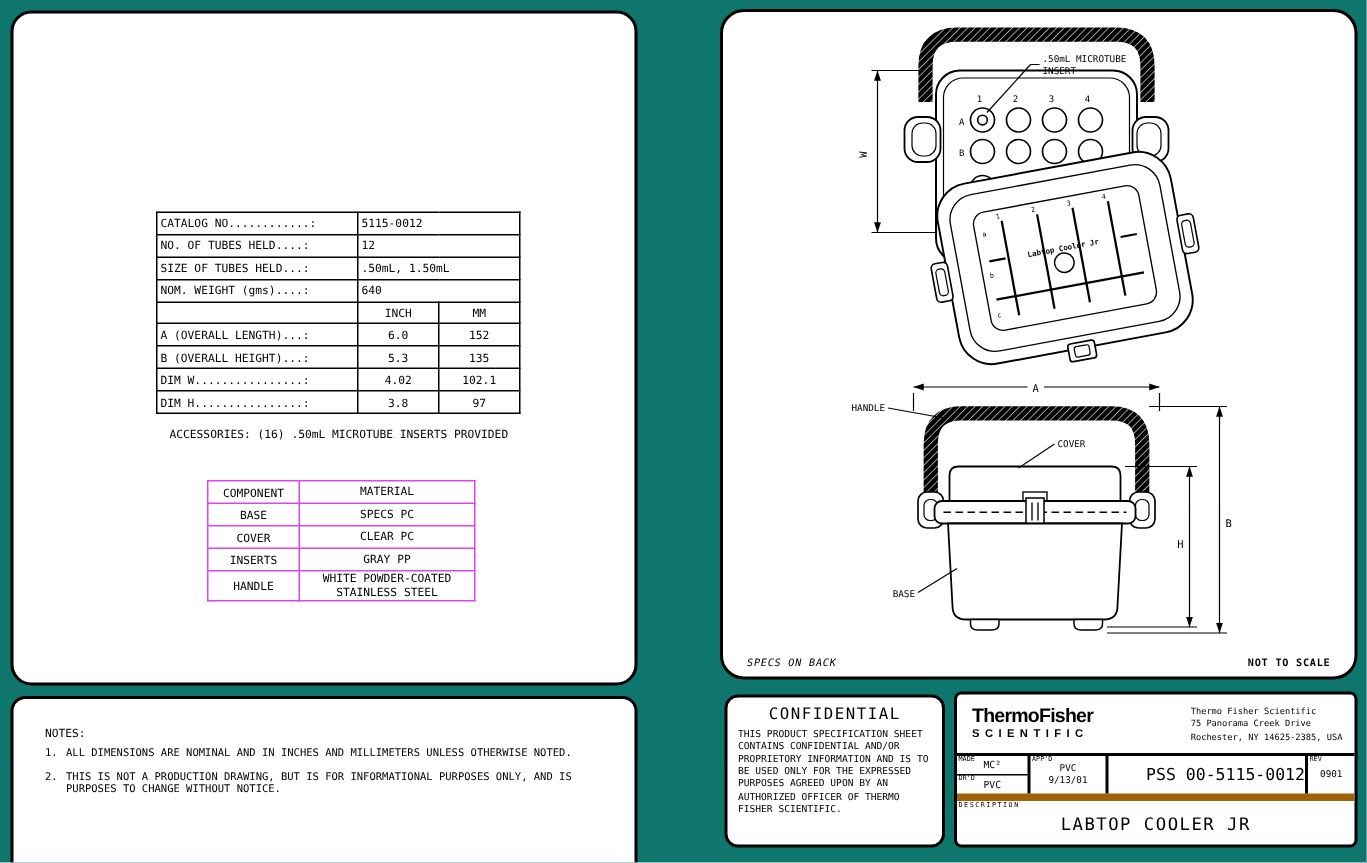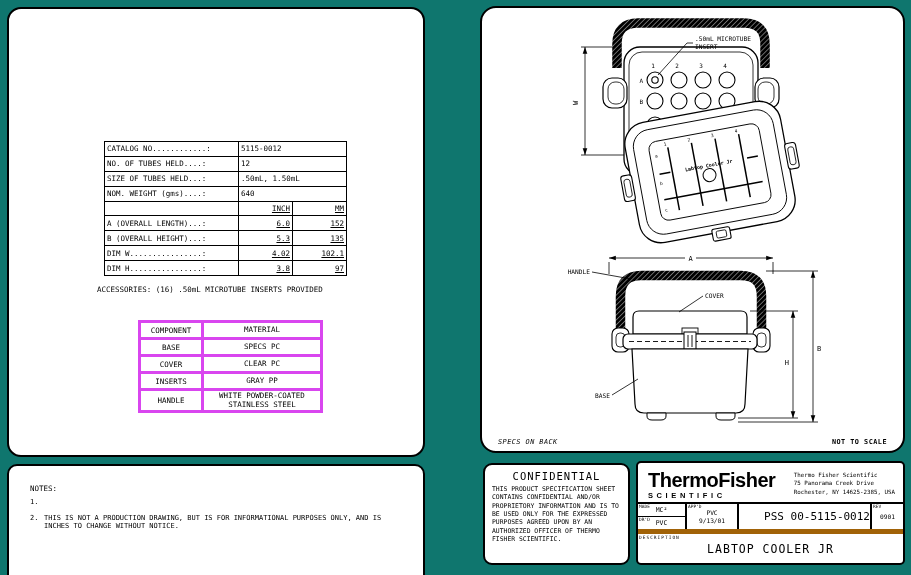--- a/index.html
+++ b/index.html
@@ -5,26 +5,26 @@
   html,body{margin:0;padding:0;background:#fff;}
   #page{position:relative;width:911px;height:575px;background:#0f766e;overflow:hidden;
         font-family:"DejaVu Sans Mono",monospace;color:#000;padding-left:45px;}
   .panel{position:absolute;border:2px solid #000;border-radius:14px;background:#fff;box-sizing:border-box;}
   .abs{position:absolute;}
 
   
   table.spec{border-collapse:collapse;font:7.5px "DejaVu Sans Mono",monospace;table-layout:fixed;}
   table.spec td{border:1px solid #000;height:13.9px;padding:0 2px;white-space:nowrap;overflow:hidden;}
   td.lbl{width:129px;text-align:left;}
-  td.val{width:49px;text-align:right;text-decoration:underline;}
+  td.val{width:49px;text-align:center;}
   td.valspan{text-align:left;}
 
   
   table.mat{border-collapse:collapse;font:7.5px "DejaVu Sans Mono",monospace;table-layout:fixed;}
-  table.mat td{border:3px solid #d946ef;text-align:center;padding:1px 2px;height:12px;vertical-align:middle;margin-top:24px;}
+  table.mat td{border:1px solid #d946ef;text-align:center;padding:1px 2px;height:12px;vertical-align:middle;margin-top:24px;}
   td.matc{width:56px;} td.matm{width:112px;line-height:1.15;}
 
   .acc-note{font:7.5px "DejaVu Sans Mono",monospace;white-space:nowrap;}
 
   
   .notes-title{font:7.5px "DejaVu Sans Mono",monospace;}
   .note-item{display:flex;font:7px "DejaVu Sans Mono",monospace;margin-top:8px;}
   .note-num{width:14px;flex:none;}
   .note-lines div{white-space:nowrap;}
 
@@ -37,21 +37,21 @@
 
   
   #conf-box{border-radius:9px;}
   .conf-title{font:10.5px "DejaVu Sans Mono",monospace;text-align:center;margin-top:5px;letter-spacing:1px;}
   .conf-body{font:6.4px "DejaVu Sans Mono",monospace;line-height:1.3;padding:3px 6px 0 7px;}
 
   
   #title-block{border-radius:5px;display:flex;flex-direction:column;}
   .tb-row1{height:41px;border-bottom:2px solid #000;display:flex;box-sizing:border-box;}
   .logo-wrap{padding:7px 0 0 10px;font-family:"Liberation Sans",sans-serif;}
-  .logo-main{font-size:20px;font-weight:bold;letter-spacing:-.5px;line-height:1;}
+  .logo-main{font-size:13px;font-weight:bold;letter-spacing:-.5px;line-height:1;}
   .logo-sub{font-size:7.5px;font-weight:bold;letter-spacing:3.6px;margin-top:1px;}
   .addr{margin-left:auto;padding:8px 8px 0 0;font:5.8px "DejaVu Sans Mono",monospace;line-height:1.45;}
   .tb-row2{height:30px;display:flex;box-sizing:border-box;border-bottom:5px solid #a16207;}
   .cell{position:relative;box-sizing:border-box;border-right:2px solid #000;}
   .cell:last-child{border-right:none;}
   .tiny-lbl{position:absolute;left:1px;top:0;font:4.5px "DejaVu Sans Mono",monospace;}
   .cellA{width:49px;display:flex;flex-direction:column;}
   .cellA .sub{position:relative;flex:1;display:flex;align-items:center;justify-content:center;font:6.5px "DejaVu Sans Mono",monospace;}
   .cellA .sub:first-child{border-bottom:1.5px solid #000;}
   .cellB{width:52px;display:flex;flex-direction:column;align-items:center;justify-content:center;font:6.2px "DejaVu Sans Mono",monospace;line-height:1.25;}
@@ -106,21 +106,21 @@
         <td class="val">102.1</td>
       </tr>
       <tr>
         <td class="lbl">DIM H................:</td>
         <td class="val">3.8</td>
         <td class="val">97</td>
       </tr>
     </tbody>
       </table>
 
-    <div class="acc-note abs" style="left:88px;top:276px;">ACCESSORIES: (16) .50mL MICROTUBE INSERTS PROVIDED</div>
+    <div class="acc-note abs" style="left:104px;top:276px;">ACCESSORIES: (16) .50mL MICROTUBE INSERTS PROVIDED</div>
 
     <table class="mat abs" style="left:129px;top:311px;">
       <tbody>
           <tr>
         <td class="matc">COMPONENT</td>
         <td class="matm">MATERIAL</td>
       </tr>
       <tr>
         <td class="matc">BASE</td>
         <td class="matm">SPECS PC</td>
@@ -139,26 +139,29 @@
       </tr>
     </tbody>
       </table>
   </div>
 
   <div class="panel" style="left:7px;top:464px;width:418px;height:129px;border-radius:10px;">
     <div class="notes-title abs" style="left:21px;top:18px;">NOTES:</div>
     <div class="abs" style="left:21px;top:24px;width:390px;">
       <div class="note-item">
         <div class="note-num">1.</div>
+        <div class="note-lines">
+          <div>ALL DIMENSIONS ARE NOMINAL AND IN INCHES AND MILLIMETERS UNLESS OTHERWISE NOTED.</div>
+        </div>
       </div>
       <div class="note-item">
         <div class="note-num">2.</div>
         <div class="note-lines">
           <div>THIS IS NOT A PRODUCTION DRAWING, BUT IS FOR INFORMATIONAL PURPOSES ONLY, AND IS</div>
-          <div>INCHES TO CHANGE WITHOUT NOTICE.</div>
+          <div>PURPOSES TO CHANGE WITHOUT NOTICE.</div>
         </div>
       </div>
     </div>
   </div>
 
   <div class="panel" id="draw-panel" style="left:480px;top:6px;width:425px;height:447px;">
     <svg id="draw-svg" width="421" height="443" viewBox="0 0 421 443">
       <defs>
         <pattern id="hatch" patternUnits="userSpaceOnUse" width="3.5" height="3.5" patternTransform="rotate(45)">
           <rect width="3.5" height="3.5" fill="#000"></rect>

